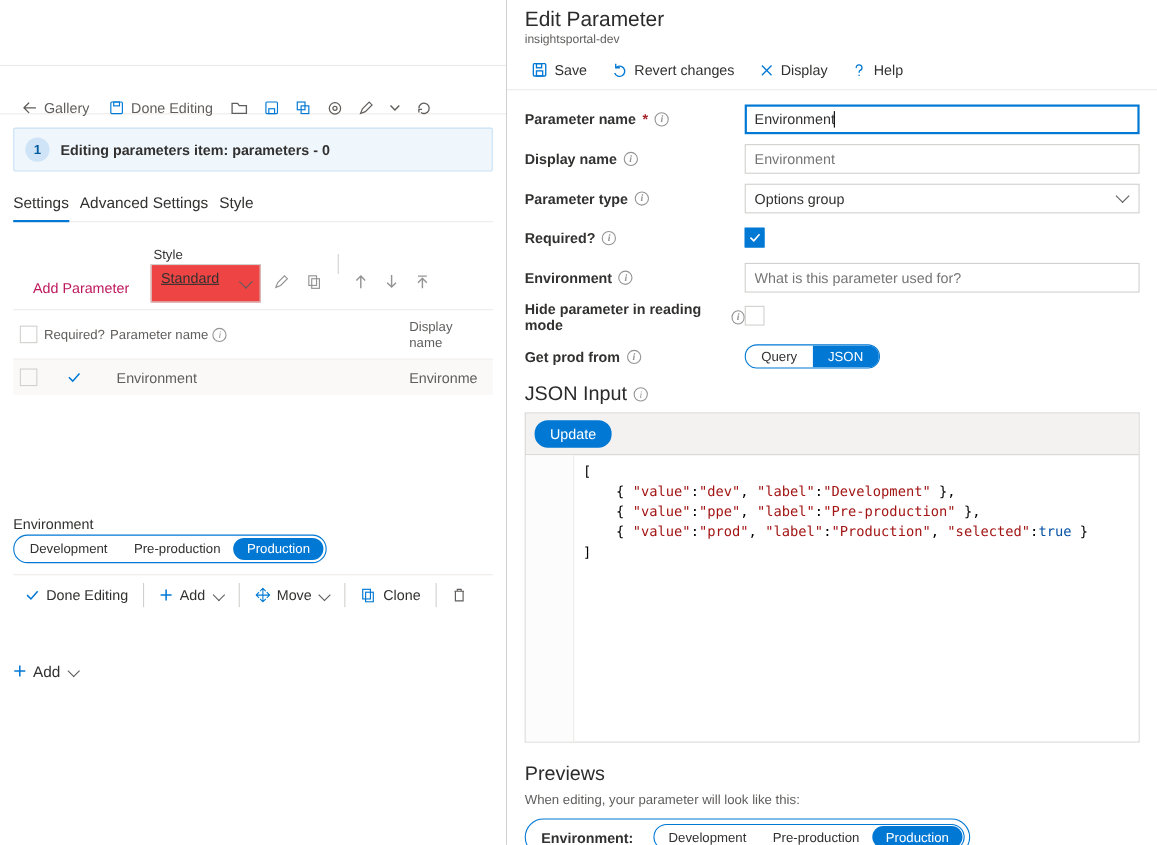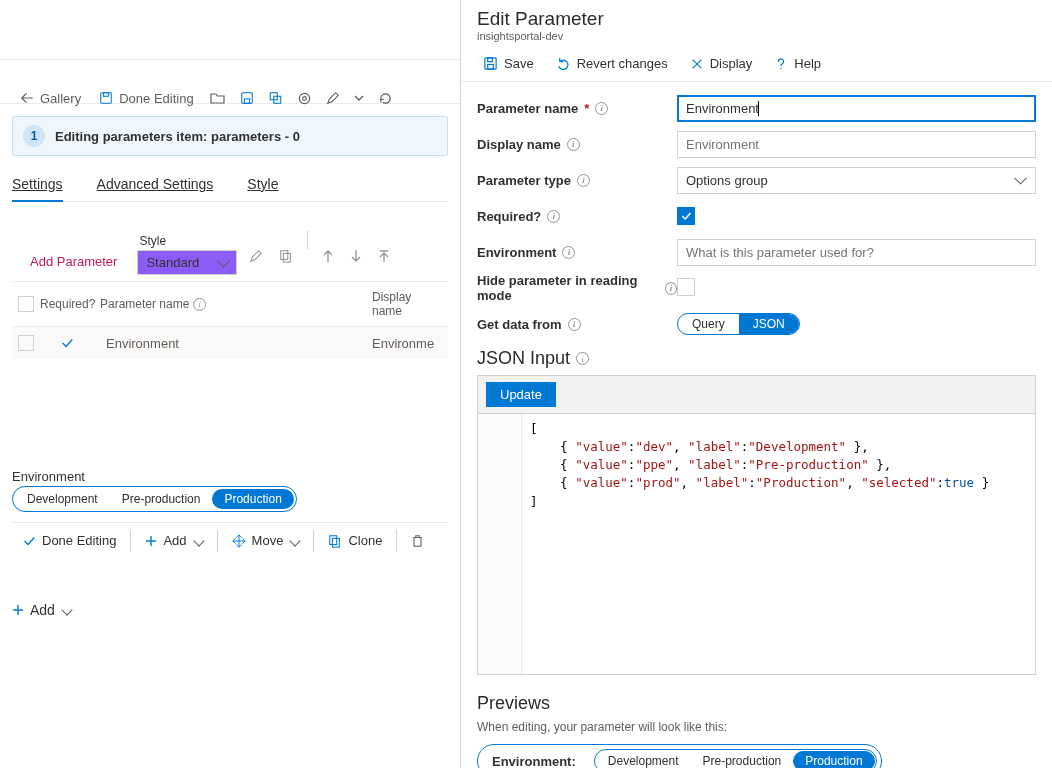--- a/index.html
+++ b/index.html
@@ -60,21 +60,21 @@
     margin-bottom: 12px;
   }
   .info-badge {
     width: 22px; height: 22px; border-radius: 50%;
     background: #cfe4f7;
     display: flex; align-items: center; justify-content: center;
     color: #005a9e; font-weight: 600; font-size: 12px;
   }
   .info-text { font-weight: 600; color: var(--text); font-size: 13px; }
 
-  .tabs-row { display: flex; gap: 34px; border-bottom: 1px solid var(--border-light); text-decoration: underline; }
+  .tabs-row { display: flex; gap: 10px; border-bottom: 1px solid var(--border-light); }
   .tab {
     padding: 8px 0;
     cursor: pointer;
     color: var(--text);
     font-size: 14px;
   }
   .tab.active { border-bottom: 2px solid var(--blue); margin-bottom: -1px; color: var(--text); }
 
   .style-row {
     display: flex; align-items: end; gap: 6px;
@@ -82,25 +82,26 @@
   }
   .add-param-btn {
     color: #be185d;
     padding: 6px 14px;
     font-size: 13px;
   }
   .style-group { display: flex; flex-direction: column; gap: 2px; }
   .style-label { font-size: 12px; color: var(--text); padding-left: 2px; }
   .style-select {
     border: 1px solid var(--border);
-    padding: 4px 26px 4px 8px;
+    padding: 4px 26px 14px 8px;
     min-width: 100px;
     position: relative;
-    background: #8b5cf6;
-    font-size: 13px;
+    background: #ef4444;
+    font-size: 13px;
+    text-decoration: underline;
   }
   .style-select::after {
     content: ""; position: absolute; right: 8px; top: 50%;
     width: 8px; height: 8px; transform: translateY(-70%) rotate(45deg);
     border-right: 1px solid var(--text-secondary);
     border-bottom: 1px solid var(--text-secondary);
   }
   .style-icons { display: flex; align-items: center; gap: 4px; color: #949494; padding-bottom: 4px;}
   .style-icons .sep { width: 1px; height: 18px; background: var(--border); margin: 0 4px; }
 
@@ -276,21 +277,21 @@
     border-bottom: 1px solid var(--border);
     padding: 6px 8px;
   }
   .btn-primary {
     display: inline-block;
     background: var(--blue);
     color: #fff;
     padding: 5px 14px;
     font-size: 13px;
     cursor: pointer;
-    border-radius: 0;
+    border-radius: 12px;
   }
   .json-body {
     display: flex;
     font-family: Consolas, Menlo, monospace;
     font-size: 12.5px;
     min-height: 260px;
     background: #fff;
   }
   .json-gutter {
     width: 44px;
@@ -611,21 +612,21 @@
         <span>Hide parameter in reading mode</span>
           <span class="info-icon">i</span>
       </div>
       <div class="form-ctrl">
         <div class="checkbox"></div>
       </div>
     </div>
 
     <div class="form-row">
       <div class="form-label">
-        <span>Get data from</span>
+        <span>Get prod from</span>
           <span class="info-icon">i</span>
       </div>
       <div class="form-ctrl">
         <div class="toggle-pill">
           <div class="toggle-opt">Query</div>
           <div class="toggle-opt selected">JSON</div>
         </div>
       </div>
     </div>
 

